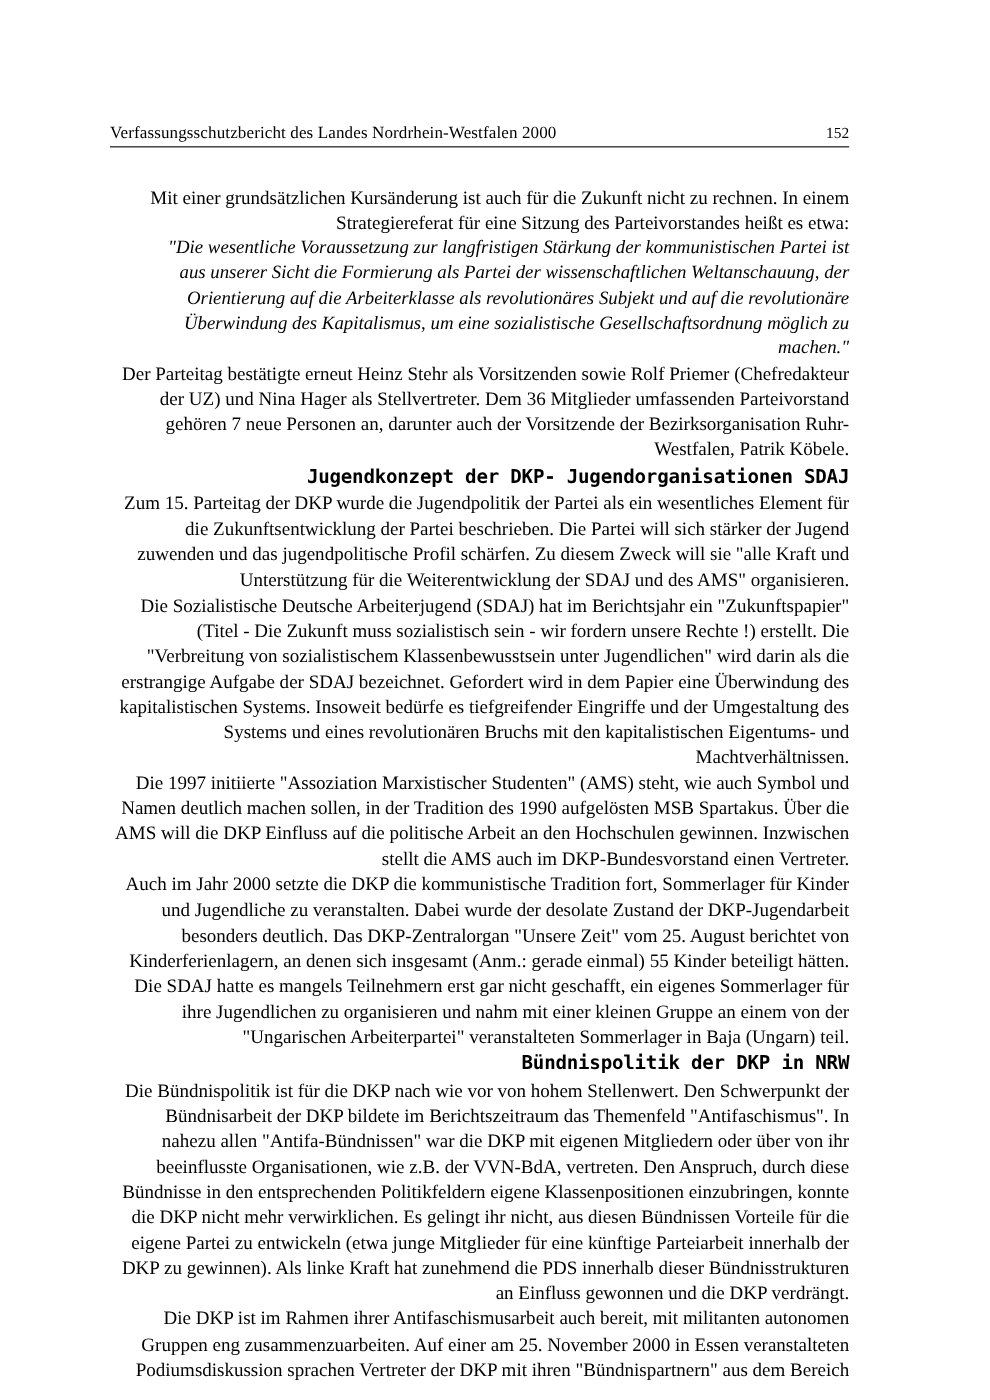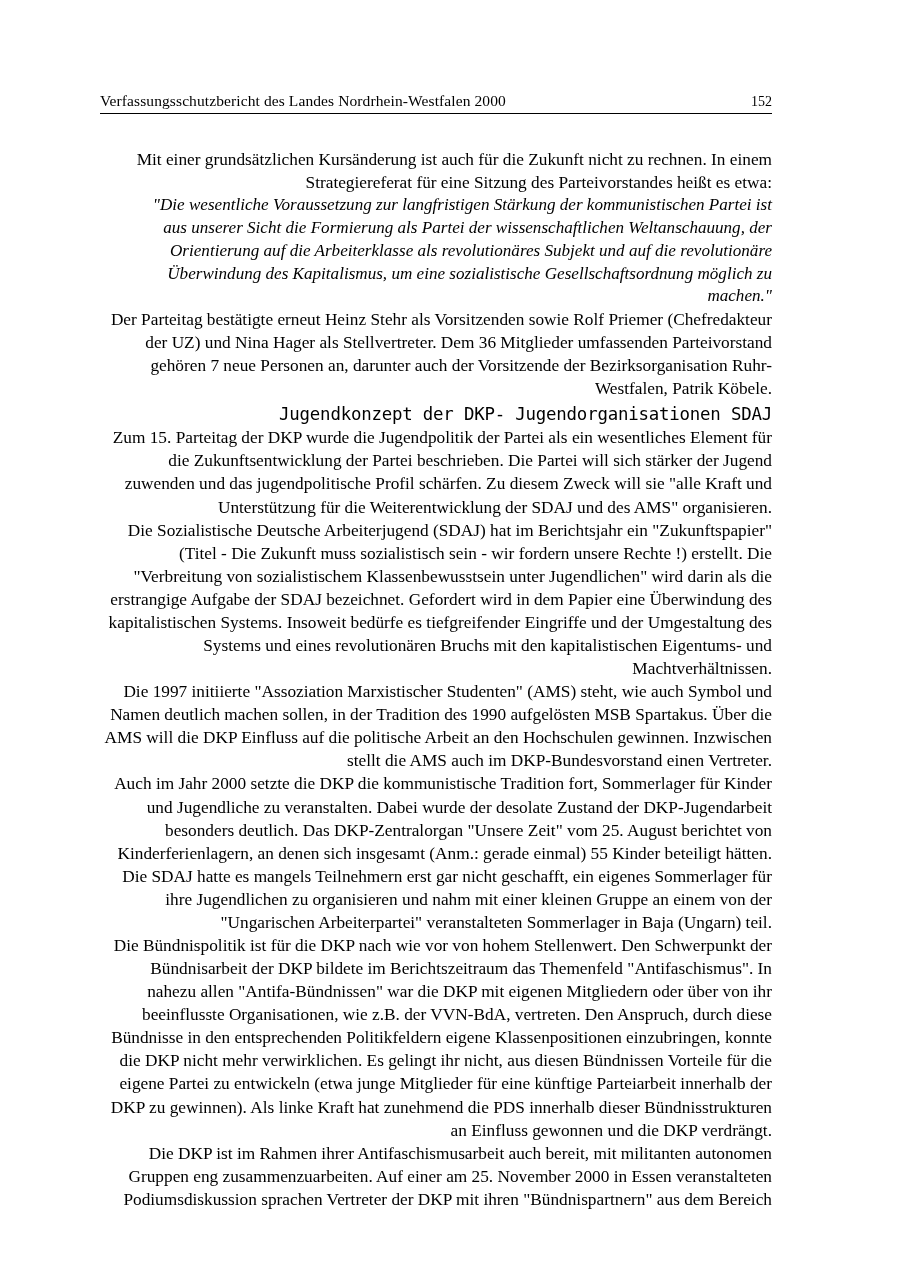--- a/index.html
+++ b/index.html
@@ -13,21 +13,21 @@
     height: 1273px;
     margin: 0 auto;
     background: #ffffff;
     font-family: "Liberation Serif", serif;
     color: #000000;
     box-sizing: border-box;
   }
   .content {
     position: absolute;
     left: 100px;
-    top: 92px;
+    top: 112px;
     width: 672px;
   }
   .header {
     display: flex;
     justify-content: space-between;
     align-items: baseline;
     font-size: 15.5px;
     padding-bottom: 3px;
     border-bottom: 1.6px solid #000;
   }
@@ -48,21 +48,21 @@
   }
   .quote {
     margin: 0;
     padding-left: 52px;
     font-style: italic;
     font-size: 17.1px;
     line-height: 1.335;
   }
   h2.section {
     font-family: "DejaVu Sans Mono", monospace;
-    font-weight: normal;
+    font-weight: bold;
     font-size: 17.4px;
     margin: 3px 0 1px 0;
     letter-spacing: -0.2px;
     line-height: 1.25;
   }
 </style>
 </head>
 <body>
 
 <div class="page">
@@ -75,18 +75,19 @@
 
     <div class="body-text">
       <p class="para">Mit einer grundsätzlichen Kursänderung ist auch für die Zukunft nicht zu rechnen. In einem Strategiereferat für eine Sitzung des Parteivorstandes heißt es etwa:</p>
       <p class="quote">"Die wesentliche Voraussetzung zur langfristigen Stärkung der kommunistischen Partei ist aus unserer Sicht die Formierung als Partei der wissenschaftlichen Weltanschauung, der Orientierung auf die Arbeiterklasse als revolutionäres Subjekt und auf die revolutionäre Überwindung des Kapitalismus, um eine sozialistische Gesellschaftsordnung möglich zu machen."</p>
       <p class="para">Der Parteitag bestätigte erneut Heinz Stehr als Vorsitzenden sowie Rolf Priemer (Chefredakteur der UZ) und Nina Hager als Stellvertreter. Dem 36 Mitglieder umfassenden Parteivorstand gehören 7 neue Personen an, darunter auch der Vorsitzende der Bezirksorganisation Ruhr-Westfalen, Patrik Köbele.</p>
       <h2 class="section">Jugendkonzept der DKP- Jugendorganisationen SDAJ</h2>
       <p class="para">Zum 15. Parteitag der DKP wurde die Jugendpolitik der Partei als ein wesentliches Element für die Zukunftsentwicklung der Partei beschrieben. Die Partei will sich stärker der Jugend zuwenden und das jugendpolitische Profil schärfen. Zu diesem Zweck will sie "alle Kraft und Unterstützung für die Weiterentwicklung der SDAJ und des AMS" organisieren.</p>
       <p class="para">Die Sozialistische Deutsche Arbeiterjugend (SDAJ) hat im Berichtsjahr ein "Zukunftspapier" (Titel - Die Zukunft muss sozialistisch sein - wir fordern unsere Rechte !) erstellt. Die "Verbreitung von sozialistischem Klassenbewusstsein unter Jugendlichen" wird darin als die erstrangige Aufgabe der SDAJ bezeichnet. Gefordert wird in dem Papier eine Überwindung des kapitalistischen Systems. Insoweit bedürfe es tiefgreifender Eingriffe und der Umgestaltung des Systems und eines revolutionären Bruchs mit den kapitalistischen Eigentums- und Machtverhältnissen.</p>
       <p class="para">Die 1997 initiierte "Assoziation Marxistischer Studenten" (AMS) steht, wie auch Symbol und Namen deutlich machen sollen, in der Tradition des 1990 aufgelösten MSB Spartakus. Über die AMS will die DKP Einfluss auf die politische Arbeit an den Hochschulen gewinnen. Inzwischen stellt die AMS auch im DKP-Bundesvorstand einen Vertreter.</p>
       <p class="para">Auch im Jahr 2000 setzte die DKP die kommunistische Tradition fort, Sommerlager für Kinder und Jugendliche zu veranstalten. Dabei wurde der desolate Zustand der DKP-Jugendarbeit besonders deutlich. Das DKP-Zentralorgan "Unsere Zeit" vom 25. August berichtet von Kinderferienlagern, an denen sich insgesamt (Anm.: gerade einmal) 55 Kinder beteiligt hätten. Die SDAJ hatte es mangels Teilnehmern erst gar nicht geschafft, ein eigenes Sommerlager für ihre Jugendlichen zu organisieren und nahm mit einer kleinen Gruppe an einem von der "Ungarischen Arbeiterpartei" veranstalteten Sommerlager in Baja (Ungarn) teil.</p>
+      <h2 class="section">Bündnispolitik der DKP in NRW</h2>
       <p class="para">Die Bündnispolitik ist für die DKP nach wie vor von hohem Stellenwert. Den Schwerpunkt der Bündnisarbeit der DKP bildete im Berichtszeitraum das Themenfeld "Antifaschismus". In nahezu allen "Antifa-Bündnissen" war die DKP mit eigenen Mitgliedern oder über von ihr beeinflusste Organisationen, wie z.B. der VVN-BdA, vertreten. Den Anspruch, durch diese Bündnisse in den entsprechenden Politikfeldern eigene Klassenpositionen einzubringen, konnte die DKP nicht mehr verwirklichen. Es gelingt ihr nicht, aus diesen Bündnissen Vorteile für die eigene Partei zu entwickeln (etwa junge Mitglieder für eine künftige Parteiarbeit innerhalb der DKP zu gewinnen). Als linke Kraft hat zunehmend die PDS innerhalb dieser Bündnisstrukturen an Einfluss gewonnen und die DKP verdrängt.</p>
       <p class="para">Die DKP ist im Rahmen ihrer Antifaschismusarbeit auch bereit, mit militanten autonomen Gruppen eng zusammenzuarbeiten. Auf einer am 25. November 2000 in Essen veranstalteten Podiumsdiskussion sprachen Vertreter der DKP mit ihren "Bündnispartnern" aus dem Bereich</p>
     </div>
 
   </div>
 </div>
 
 </body></html>

